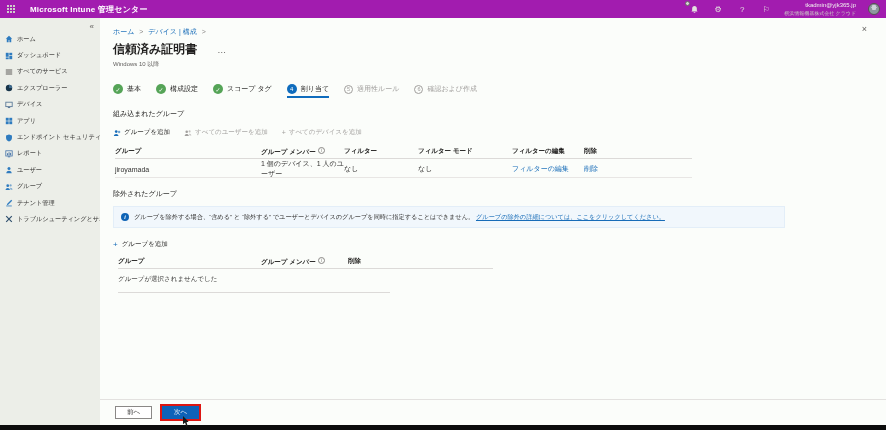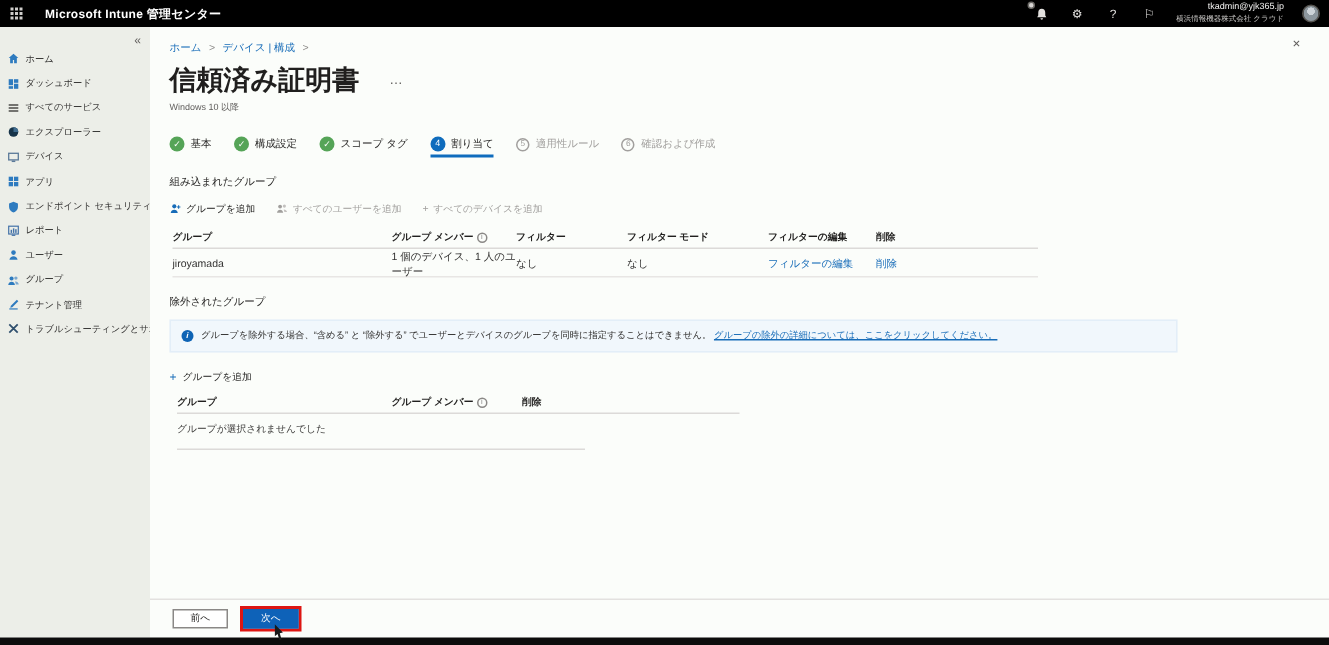--- a/index.html
+++ b/index.html
@@ -1,20 +1,20 @@
 <!DOCTYPE html>
 <html><head>
 <meta charset="utf-8">
 <style>
   * { margin:0; padding:0; box-sizing:border-box; }
   html,body { width:886px; height:430px; overflow:hidden; }
   body { position:relative; background:#fbfdfa; font-family:"Liberation Sans","DejaVu Sans",sans-serif; color:#201f1e; }
 
   
-  .topbar { position:absolute; top:0; left:0; width:886px; height:18px; background:#000000; display:flex; align-items:center; color:#fff; z-index:5; }
+  .topbar { position:absolute; top:0; left:0; width:886px; height:18px; background:#a21caf; display:flex; align-items:center; color:#fff; z-index:5; }
   .waffle { width:18px; height:18px; display:flex; align-items:center; justify-content:center; margin-left:2px; cursor:pointer; }
   .waffle-grid { display:grid; grid-template-columns:repeat(3,2px); grid-gap:1px; }
   .waffle-grid span { width:2px; height:2px; background:#cfcdcb; }
   .tb-title { font-size:8px; font-weight:bold; margin-left:10px; letter-spacing:.2px; }
   .tb-right { margin-left:auto; display:flex; align-items:center; gap:12px; padding-right:6px; }
   .tb-ic { position:relative; width:12px; height:12px; display:flex; align-items:center; justify-content:center; font-size:8px; color:#e3e1df; cursor:pointer; }
   .tb-badge { position:absolute; top:-2px; left:-3px; width:5px; height:5px; border-radius:50%; background:#d8d6d4; border:1px solid #6b6966; }
   .tb-acct { text-align:right; line-height:1.25; cursor:pointer; }
   .tb-email { font-size:6px; color:#f3f2f1; }
   .tb-org { font-size:5px; color:#c8c6c4; }
@@ -26,21 +26,21 @@
   .nav-item { display:flex; align-items:center; gap:4px; height:16.4px; padding-left:4px; font-size:6.2px; color:#323130; white-space:nowrap; overflow:hidden; cursor:pointer; }
   .nav-ic { width:9px; height:9px; flex:0 0 9px; display:flex; align-items:center; justify-content:center; }
   .nav-ic svg { width:8px; height:8px; }
 
   
   .content { position:absolute; top:18px; left:100px; right:0; bottom:5px; background:#fbfdfa; padding:9px 0 0 13px; }
   .crumbs { font-size:7px; color:#8a8886; }
   .crumb { color:#176cb8; cursor:pointer; }
   .crumb-sep { margin:0 3px; color:#8a8886; }
   .title-row { display:flex; align-items:center; margin-top:4px; }
-  .page-title { font-size:18px; font-weight:bold; color:#201f1e; }
+  .page-title { font-size:12px; font-weight:bold; color:#201f1e; }
   .more { margin-left:20px; font-size:9px; color:#605e5c; letter-spacing:1px; cursor:pointer; }
   .close-x { position:absolute; top:24px; right:19px; font-size:9px; color:#605e5c; cursor:pointer; }
   .subtitle { font-size:6px; color:#605e5c; margin-top:2px; }
 
   
   .steps { display:flex; align-items:flex-end; gap:15px; margin-top:15px; font-size:7px; }
   .step { display:flex; align-items:center; gap:4px; padding-bottom:4px; cursor:pointer; }
   .step.cur { border-bottom:2px solid #0f6cbd; padding-bottom:2px; }
   .stc { width:10px; height:10px; border-radius:50%; display:flex; align-items:center; justify-content:center; font-size:6px; flex:0 0 auto; }
   .stc.done { background:#55a457; color:#fff; }

